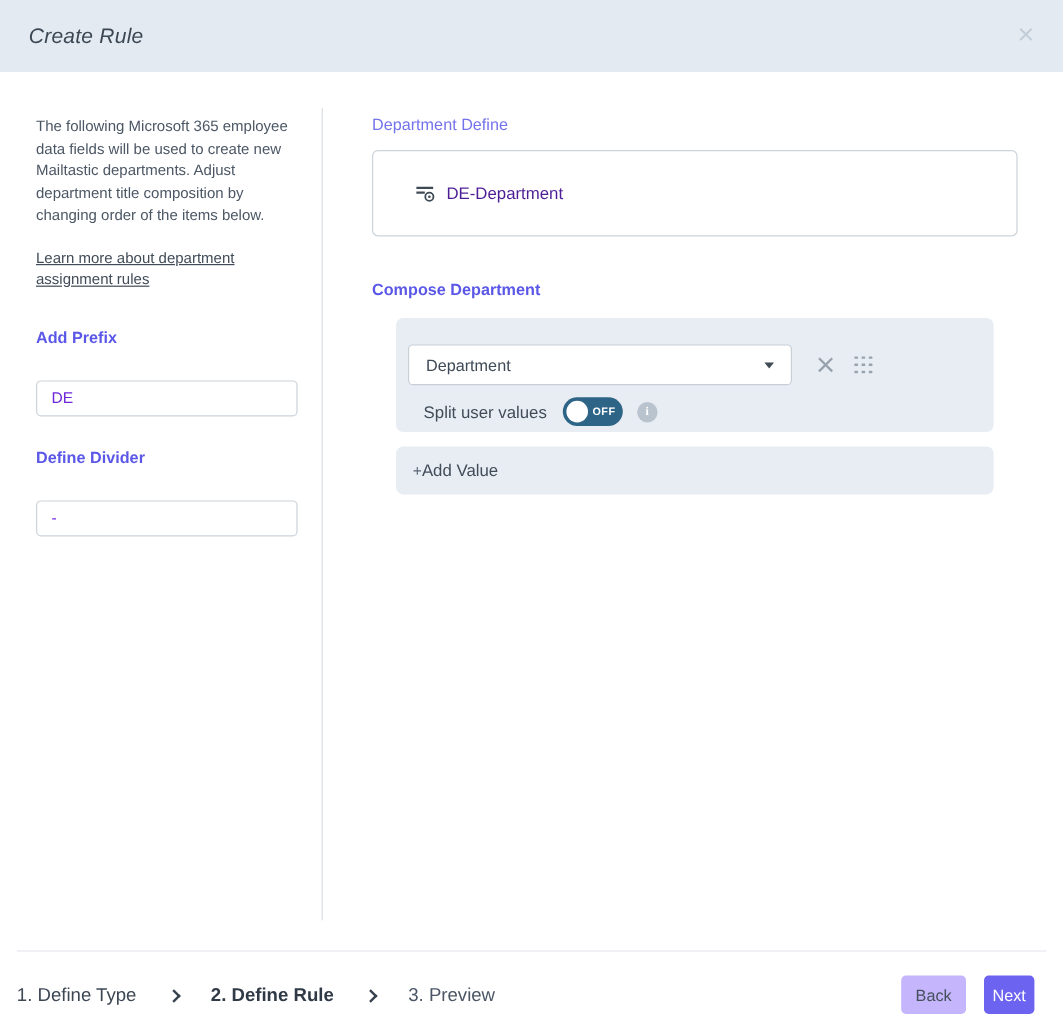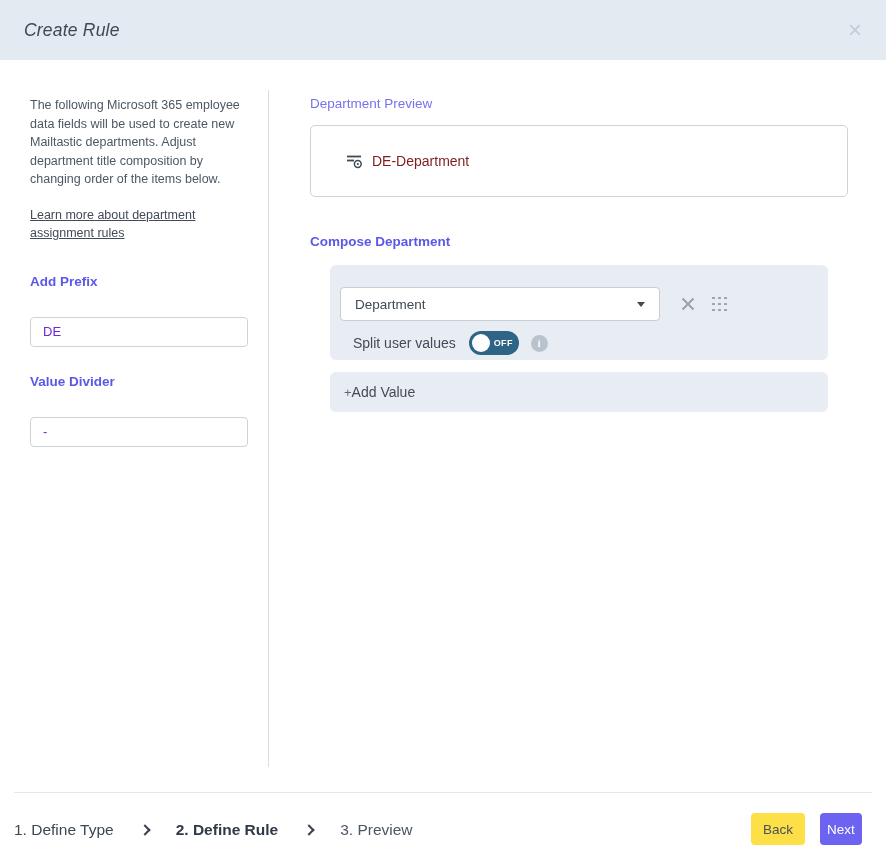--- a/index.html
+++ b/index.html
@@ -29,21 +29,21 @@
   .vdivider { position: absolute; left: 268px; top: 90px; width: 1px; height: 677px; background: #d9dee4; }
 
   
   .right { position: absolute; left: 310px; top: 96px; width: 538px; }
   .sec-h { font-size: 13.5px; color: #7573eb; font-weight: 400; }
   .sec-h.bold { font-weight: 700; color: #5b58e8; }
 
   .preview-box { margin-top: 14px; width: 538px; height: 72px; border: 1px solid #ccd3da;
                  border-radius: 5px; display: flex; align-items: center; padding-left: 34px; background: #fff; }
   .preview-icon { width: 18px; height: 18px; margin-right: 9px; flex: none; }
-  .preview-text { font-size: 14px; color: #7f1d1d; }
+  .preview-text { font-size: 14px; color: #4c1d95; }
 
   .compose-h { margin-top: 37px; }
   .compose-card { margin-top: 16px; margin-left: 20px; width: 498px; height: 95px;
                   background: #e8edf4; border-radius: 6px; padding: 22px 14px 0 10px; }
   .field-row { display: flex; align-items: center; }
   .select-box { width: 320px; height: 34px; background: #fff; border: 1px solid #c7cfd7;
                 border-radius: 4px; display: flex; align-items: center; padding: 0 14px; cursor: pointer; }
   .select-text { font-size: 13.5px; color: #3e4a56; }
   .caret { margin-left: auto; width: 0; height: 0; border-left: 4.5px solid transparent;
            border-right: 4.5px solid transparent; border-top: 5px solid #3f4a55; }
@@ -72,48 +72,48 @@
   
   .foot-divider { position: absolute; left: 14px; right: 14px; top: 792px; height: 1px; background: #e4e8ed; }
   .steps { position: absolute; left: 14px; top: 817px; height: 26px; display: flex; align-items: center; }
   .step { font-size: 15.5px; color: #3d4754; }
   .step.active { font-weight: 700; color: #2f3a46; }
   .step.future { color: #4a5663; }
   .chev { width: 8px; height: 8px; border-top: 2px solid #39434f; border-right: 2px solid #39434f;
           transform: rotate(45deg); margin: 0 27px; flex: none; }
   .btn { position: absolute; top: 813px; height: 32px; border: none; border-radius: 4px;
          font-family: "Liberation Sans", sans-serif; font-size: 13.5px; cursor: pointer; }
-  .btn-back { left: 751px; width: 54px; background: #fde047; color: #46505c; }
+  .btn-back { left: 751px; width: 54px; background: #c4b5fd; color: #46505c; }
   .btn-next { left: 820px; width: 42px; background: #6c63f0; color: #ffffff; }
 </style>
 </head>
 <body>
 
 <div class="dialog">
 
   <div class="hdr">
     <div class="hdr-title">Create Rule</div>
     <div class="hdr-close">×</div>
   </div>
 
   <div class="left">
     <div class="desc">The following Microsoft 365 employee data fields will be used to create new Mailtastic departments. Adjust department title composition by changing order of the items below.</div>
     <a class="learn-link">Learn more about department assignment rules</a>
 
     <div class="fld-label">Add Prefix</div>
     <input class="fld-input" type="text" value="DE" style="">
 
-    <div class="fld-label second">Value Divider</div>
+    <div class="fld-label second">Define Divider</div>
     <input class="fld-input" type="text" value="-" style="">
   </div>
 
   <div class="vdivider"></div>
 
   <div class="right">
-    <div class="sec-h">Department Preview</div>
+    <div class="sec-h">Department Define</div>
 
     <div class="preview-box">
       <svg class="preview-icon" viewBox="0 0 18 18">
         <line x1="2" y1="4.5" x2="16" y2="4.5" stroke="#3e4a56" stroke-width="1.8"></line>
         <line x1="2" y1="8.5" x2="9" y2="8.5" stroke="#3e4a56" stroke-width="1.8"></line>
         <circle cx="12.8" cy="12" r="3.4" fill="none" stroke="#3e4a56" stroke-width="1.5"></circle>
         <circle cx="12.8" cy="12" r="1.1" fill="#3e4a56"></circle>
       </svg>
       <span class="preview-text">DE-Department</span>
     </div>

